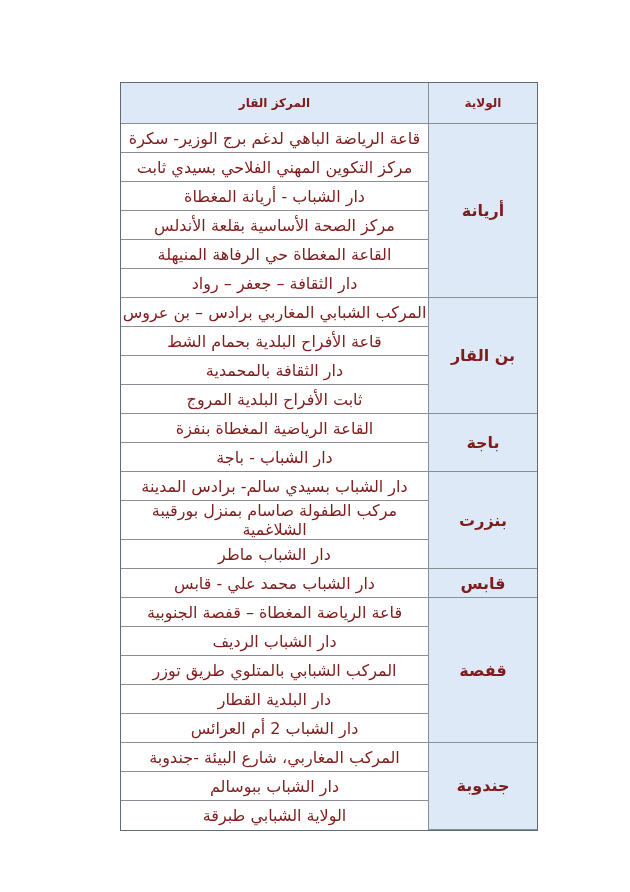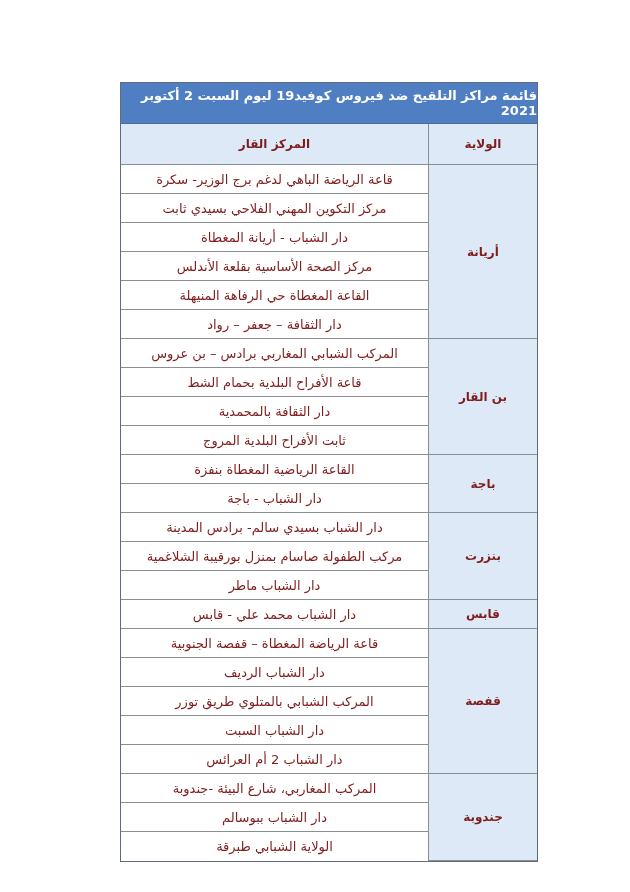--- a/index.html
+++ b/index.html
@@ -13,32 +13,31 @@
   }
   .title-bar {
     height: 40px; background: #4f7fc2; color: #ffffff;
     display: flex; align-items: center; justify-content: center;
     font-size: 13px; font-weight: bold; direction: rtl;
     border-bottom: 1px solid #4a6a99;
   }
   table { border-collapse: collapse; width: 100%; table-layout: fixed; direction: rtl; }
   th, td { border: 1px solid #8a8f96; padding: 0; text-align: center; color: #7f1d1d; }
   th { background: #dde9f7; height: 40px; font-size: 12px; font-weight: bold; }
-  td.gov { background: #dde9f7; font-size: 12px; font-weight: bold; width: 124px; }
-  td.center { background: #ffffff; height: 28px; font-size: 13px; }
+  td.gov { background: #dde9f7; font-size: 16px; font-weight: bold; width: 124px; }
+  td.center { background: #ffffff; height: 28px; font-size: 16px; }
   tr:first-child th { border-top: none; }
   th:first-child, td.gov { border-right: none; }
   table tr > *:last-child { border-left: none; }
   table tr:last-child td { border-bottom: none; }
 </style>
 </head>
 <body>
 
 <div class="sheet">
-  <div class="title-bar">قائمة مراكز التلقيح ضد فيروس كوفيد19 ليوم السبت 2  أكتوبر 2021</div>
   <table>
     <thead>
       <tr>
         <th style="width:108px">الولاية</th>
         <th>المركز القار</th>
       </tr>
     </thead>
     <tbody id="tbody">
         <tr>
           <td class="gov" rowspan="6">أريانة</td>
@@ -97,21 +96,21 @@
           <td class="gov" rowspan="5">قفصة</td>
           <td class="center">قاعة الرياضة المغطاة – قفصة الجنوبية</td>
         </tr>
         <tr>
           <td class="center">دار الشباب الرديف</td>
         </tr>
         <tr>
           <td class="center">المركب  الشبابي بالمتلوي طريق توزر</td>
         </tr>
         <tr>
-          <td class="center">دار الشباب  السبت</td>
+          <td class="center">دار البلدية  القطار</td>
         </tr>
         <tr>
           <td class="center">دار الشباب 2 أم العرائس</td>
         </tr>
         <tr>
           <td class="gov" rowspan="3">جندوبة</td>
           <td class="center">المركب المغاربي، شارع البيئة -جندوبة</td>
         </tr>
         <tr>
           <td class="center">دار الشباب ببوسالم</td>

